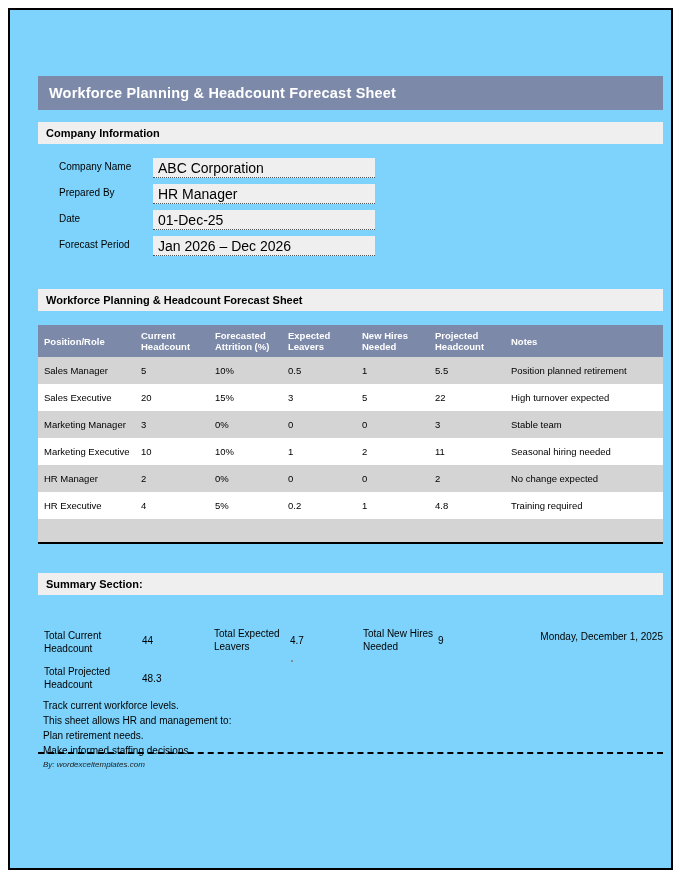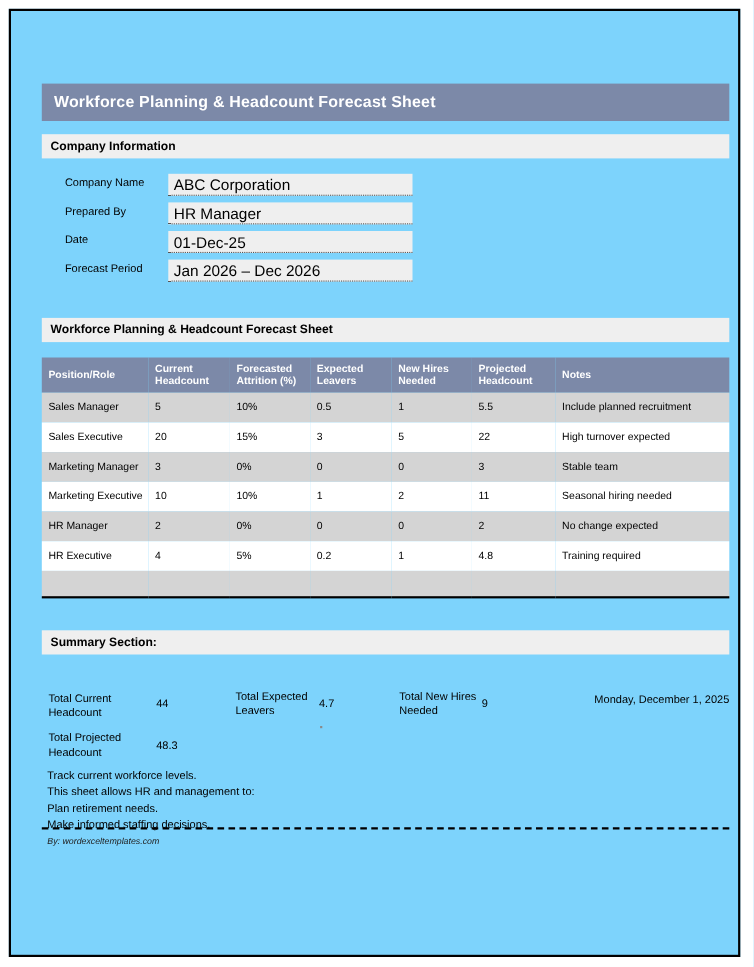--- a/index.html
+++ b/index.html
@@ -261,21 +261,21 @@
         </tr>
       </thead>
       <tbody>
         <tr class="shade">
           <td>Sales Manager</td>
           <td>5</td>
           <td>10%</td>
           <td>0.5</td>
           <td>1</td>
           <td>5.5</td>
-          <td>Include planned recruitment</td>
+          <td>Position planned retirement</td>
         </tr>
         <tr class="plain">
           <td>Sales Executive</td>
           <td>20</td>
           <td>15%</td>
           <td>3</td>
           <td>5</td>
           <td>22</td>
           <td>High turnover expected</td>
         </tr>

